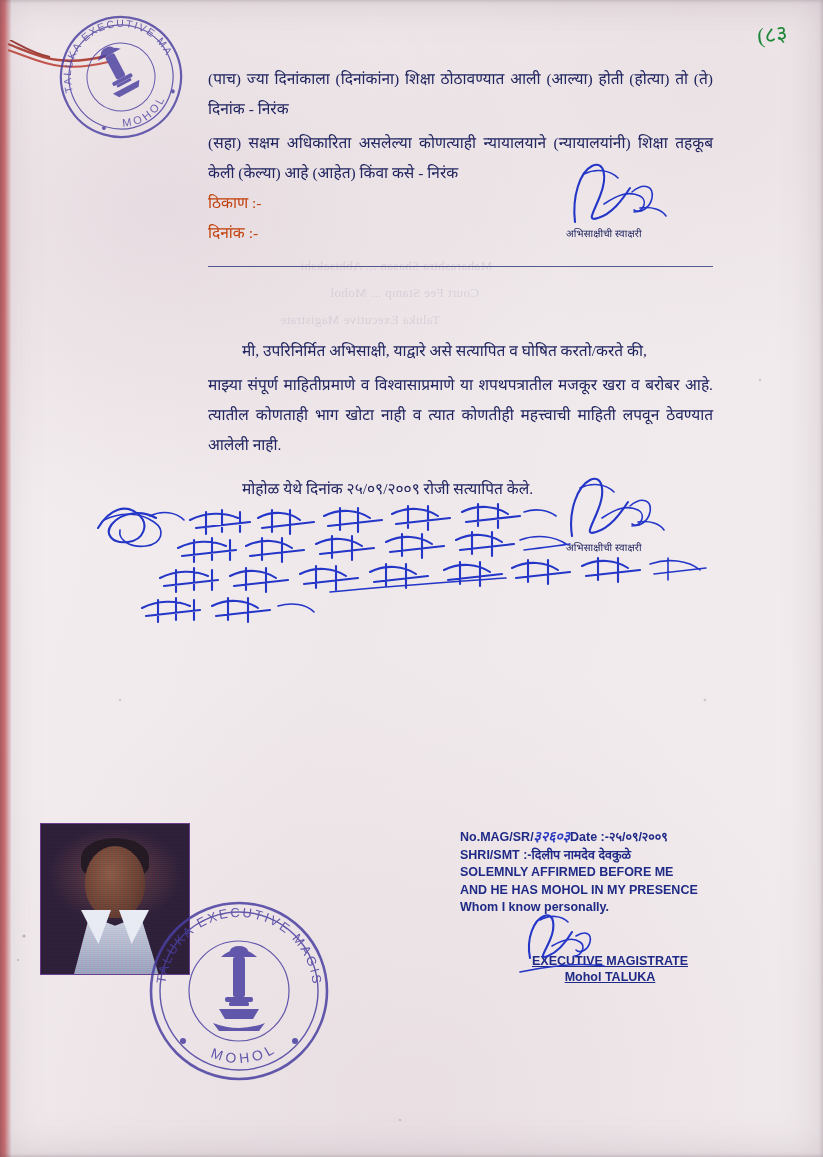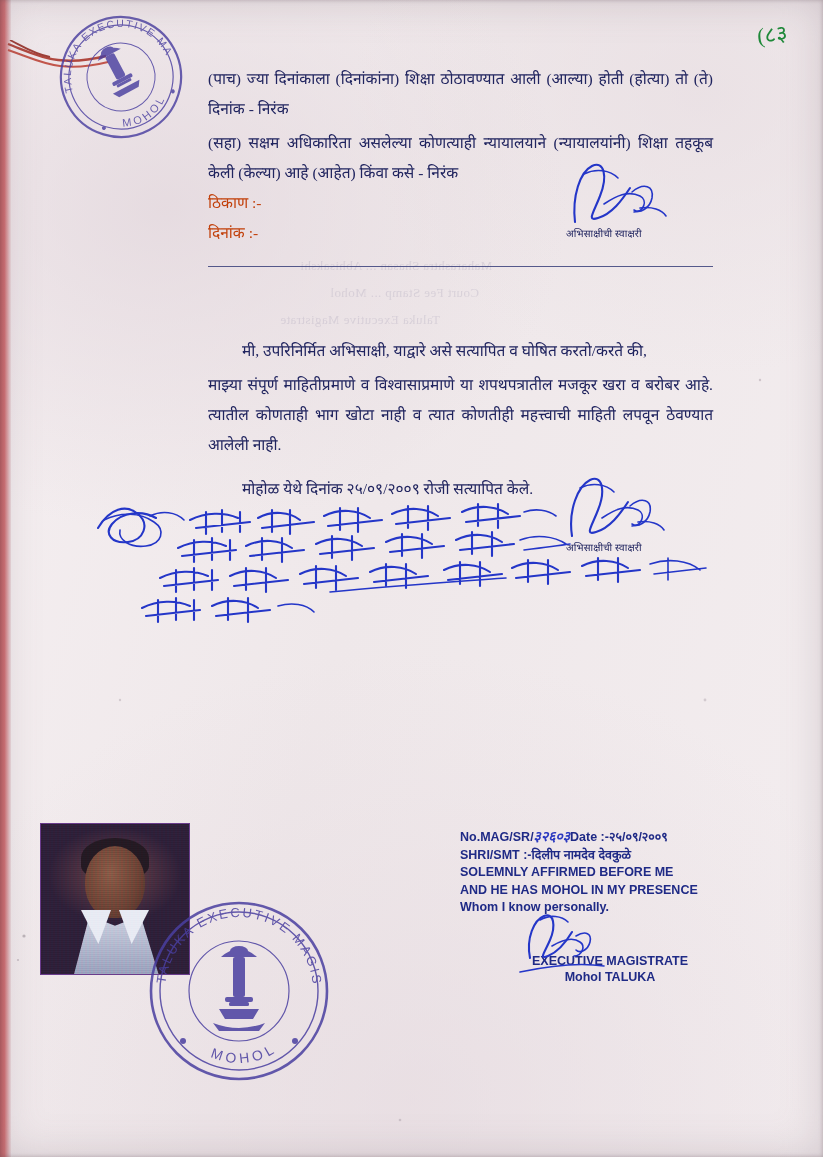--- a/index.html
+++ b/index.html
@@ -188,20 +188,21 @@
     color: #1f2a86;
     font-weight: 600;
     margin-left: 28px;
   }
   .attest .row { white-space: nowrap; }
   .attest-center {
     margin-top: 36px;
     text-align: center;
     font-size: 12.5px;
     line-height: 16px;
+    text-decoration: underline;
   }
   .hand-ink {
     color: #2c3ac0;
     font-family: "Liberation Serif", serif;
     font-style: italic;
   }
 
   
   .hand-layer {
     position: absolute;

